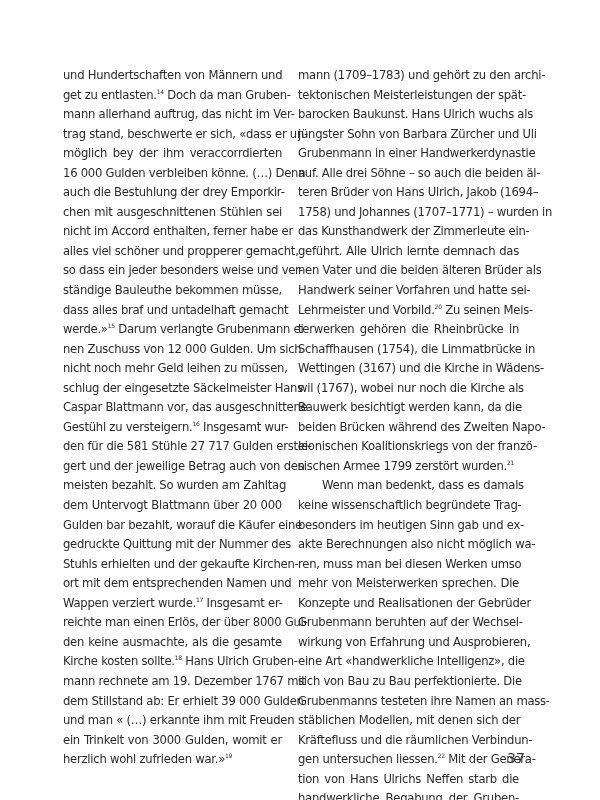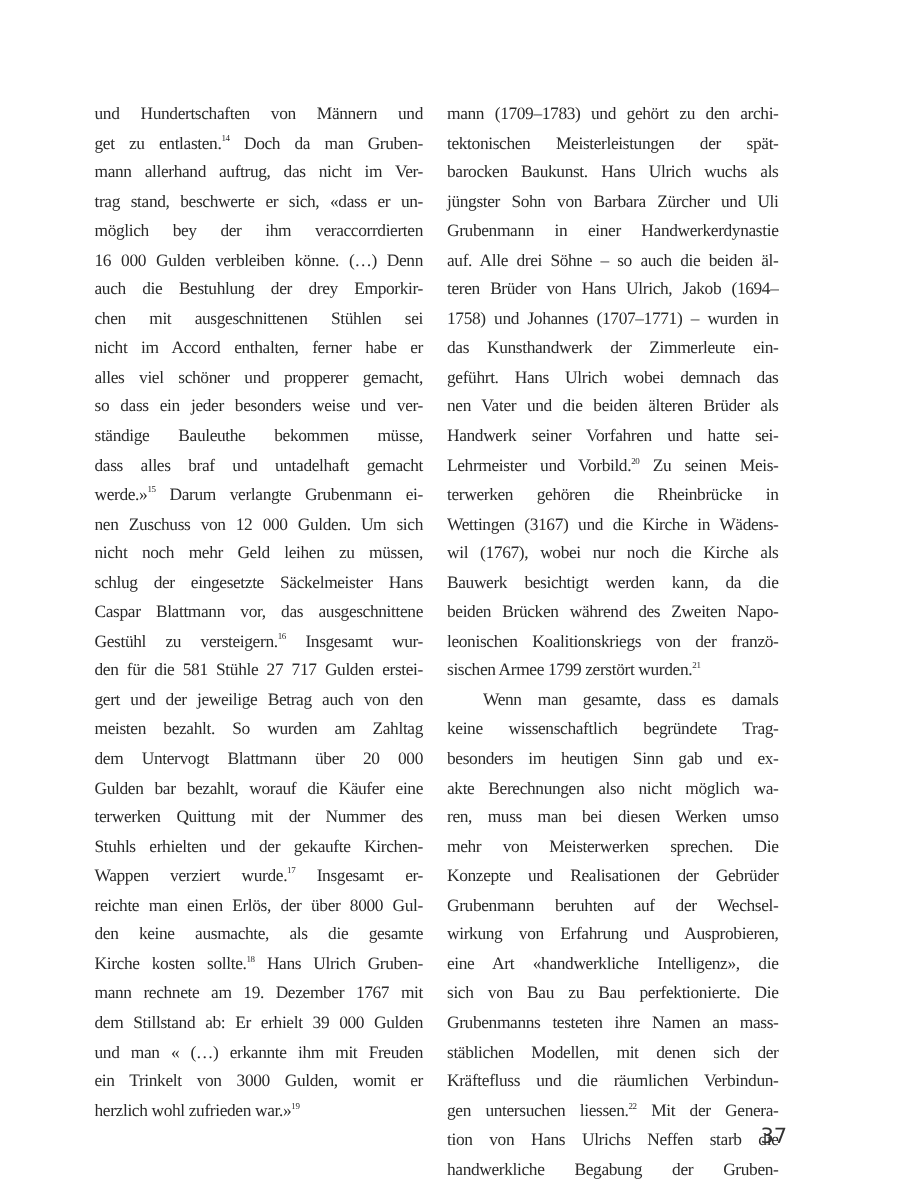--- a/index.html
+++ b/index.html
@@ -3,21 +3,21 @@
 <meta charset="utf-8">
 <style>
   html, body { margin:0; padding:0; }
   body {
     width:600px; height:800px; background:#ffffff; position:relative; overflow:hidden;
     font-family: "DejaVu Sans", sans-serif; color:#2a2a2a;
   }
   .col {
     position:absolute; top:66px;
     font-size:11.6px; line-height:19.55px; letter-spacing:-0.25px;
-    text-align:justify; hyphens:manual;font-family:Liberation Serif, serif;
+    text-align:justify; hyphens:manual;
   }
   .col-left { left:63px; width:219px; }
   .col-right { left:298px; width:221px; }
   .line { display:block; white-space:nowrap; text-align:justify; text-align-last:justify; height:19.55px; overflow:visible; }
   .line.last { text-align-last:left; }
   .indent { padding-left:24px; }
   sup { font-size:6px; vertical-align:5px; line-height:0; }
   .page-num { position:absolute; left:507px; top:750px; font-size:14px; color:#333; }
 </style>
 </head>
@@ -42,22 +42,23 @@
       <span class="line">nen Zuschuss von 12 000 Gulden. Um sich</span>
       <span class="line">nicht noch mehr Geld leihen zu müssen,</span>
       <span class="line">schlug der eingesetzte Säckelmeister Hans</span>
       <span class="line">Caspar Blattmann vor, das ausgeschnittene</span>
       <span class="line">Gestühl zu versteigern.<sup>16</sup> Insgesamt wur-</span>
       <span class="line">den für die 581 Stühle 27 717 Gulden erstei-</span>
       <span class="line">gert und der jeweilige Betrag auch von den</span>
       <span class="line">meisten bezahlt. So wurden am Zahltag</span>
       <span class="line">dem Untervogt Blattmann über 20 000</span>
       <span class="line">Gulden bar bezahlt, worauf die Käufer eine</span>
-      <span class="line">terwerken Quittung mit der Nummer des</span>
+      <span class="line">gedruckte Quittung mit der Nummer des</span>
       <span class="line">Stuhls erhielten und der gekaufte Kirchen-</span>
+      <span class="line">ort mit dem entsprechenden Namen und</span>
       <span class="line">Wappen verziert wurde.<sup>17</sup> Insgesamt er-</span>
       <span class="line">reichte man einen Erlös, der über 8000 Gul-</span>
       <span class="line">den keine ausmachte, als die gesamte</span>
       <span class="line">Kirche kosten sollte.<sup>18</sup> Hans Ulrich Gruben-</span>
       <span class="line">mann rechnete am 19. Dezember 1767 mit</span>
       <span class="line">dem Stillstand ab: Er erhielt 39 000 Gulden</span>
       <span class="line">und man « (…) erkannte ihm mit Freuden</span>
       <span class="line">ein Trinkelt von 3000 Gulden, womit er</span>
       <span class="line last">herzlich wohl zufrieden war.»<sup>19</sup></span>
     </div>
@@ -68,34 +69,35 @@
   <div>
       <span class="line">mann (1709–1783) und gehört zu den archi-</span>
       <span class="line">tektonischen Meisterleistungen der spät-</span>
       <span class="line">barocken Baukunst. Hans Ulrich wuchs als</span>
       <span class="line">jüngster Sohn von Barbara Zürcher und Uli</span>
       <span class="line">Grubenmann in einer Handwerkerdynastie</span>
       <span class="line">auf. Alle drei Söhne – so auch die beiden äl-</span>
       <span class="line">teren Brüder von Hans Ulrich, Jakob (1694–</span>
       <span class="line">1758) und Johannes (1707–1771) – wurden in</span>
       <span class="line">das Kunsthandwerk der Zimmerleute ein-</span>
-      <span class="line">geführt. Hans Ulrich wobei demnach das</span>
+      <span class="line">geführt. Alle Ulrich lernte demnach das</span>
       <span class="line">nen Vater und die beiden älteren Brüder als</span>
       <span class="line">Handwerk seiner Vorfahren und hatte sei-</span>
       <span class="line">Lehrmeister und Vorbild.<sup>20</sup> Zu seinen Meis-</span>
       <span class="line">terwerken gehören die Rheinbrücke in</span>
+      <span class="line">Schaffhausen (1754), die Limmatbrücke in</span>
       <span class="line">Wettingen (3167) und die Kirche in Wädens-</span>
       <span class="line">wil (1767), wobei nur noch die Kirche als</span>
       <span class="line">Bauwerk besichtigt werden kann, da die</span>
       <span class="line">beiden Brücken während des Zweiten Napo-</span>
       <span class="line">leonischen Koalitionskriegs von der franzö-</span>
       <span class="line last">sischen Armee 1799 zerstört wurden.<sup>21</sup></span>
     </div>
   <div>
-      <span class="line indent">Wenn man gesamte, dass es damals</span>
+      <span class="line indent">Wenn man bedenkt, dass es damals</span>
       <span class="line">keine wissenschaftlich begründete Trag-</span>
       <span class="line">besonders im heutigen Sinn gab und ex-</span>
       <span class="line">akte Berechnungen also nicht möglich wa-</span>
       <span class="line">ren, muss man bei diesen Werken umso</span>
       <span class="line">mehr von Meisterwerken sprechen. Die</span>
       <span class="line">Konzepte und Realisationen der Gebrüder</span>
       <span class="line">Grubenmann beruhten auf der Wechsel-</span>
       <span class="line">wirkung von Erfahrung und Ausprobieren,</span>
       <span class="line">eine Art «handwerkliche Intelligenz», die</span>
       <span class="line">sich von Bau zu Bau perfektionierte. Die</span>

